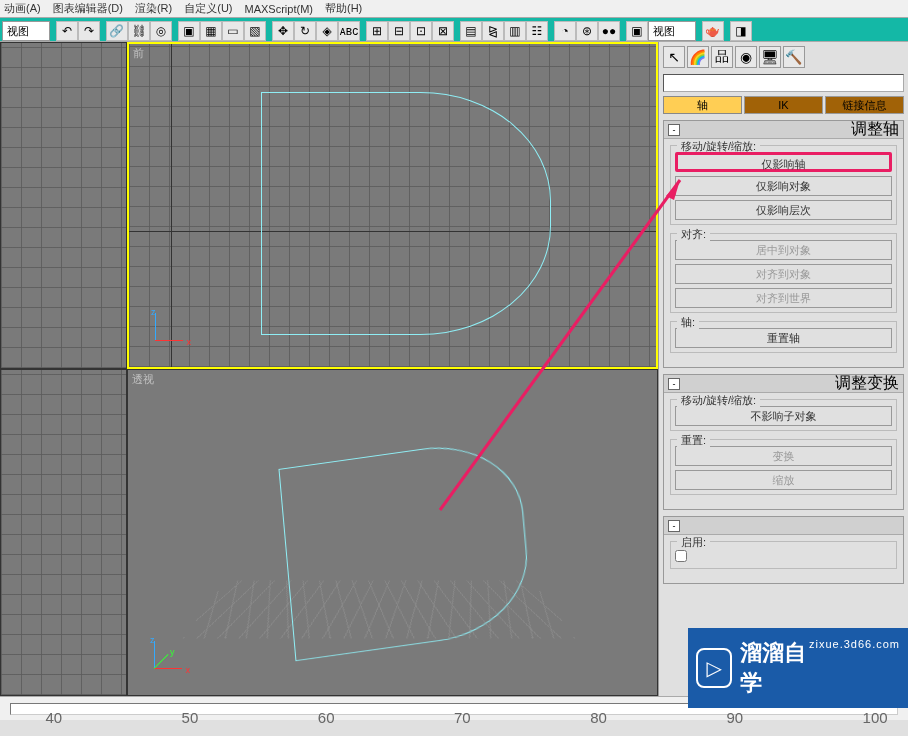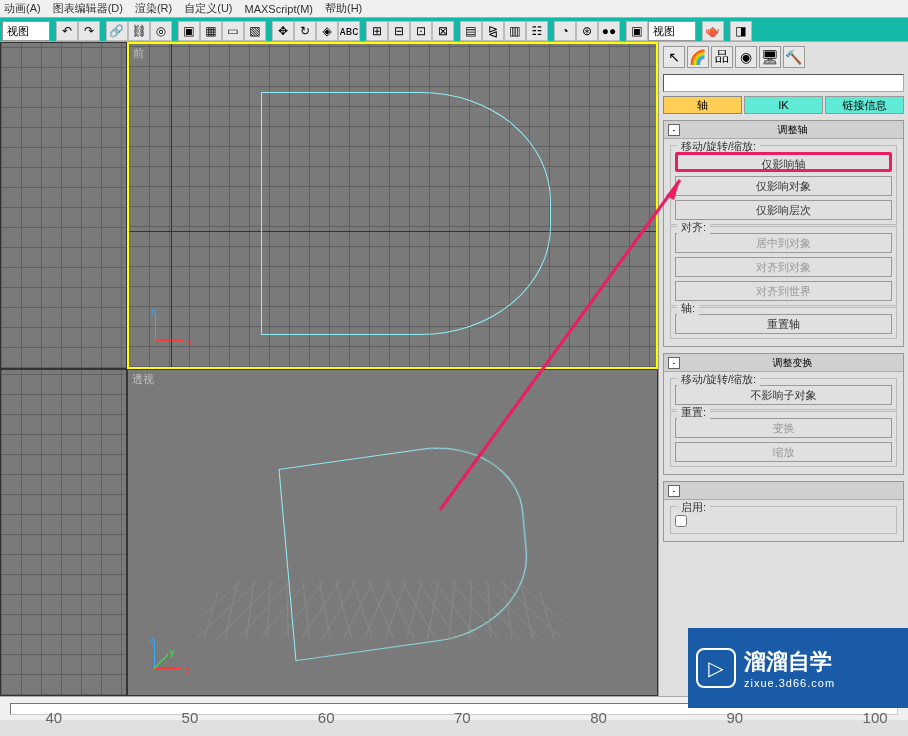--- a/index.html
+++ b/index.html
@@ -49,51 +49,51 @@
     
     .side-panel { flex: 0 0 250px; background: #e0e0e0; border-left: 1px solid #999; padding: 4px; overflow-y: auto; }
     
     .cmd-icons { display: flex; gap: 2px; margin-bottom: 6px; }
     .cmd-icon { width: 22px; height: 22px; border: 1px solid #999; background: #e8e8e8; display: flex; align-items: center; justify-content: center; font-size: 14px; }
     
     .search-row { display: flex; gap: 4px; margin-bottom: 4px; }
     .search-input { flex: 1; height: 18px; border: 1px inset #aaa; background: #fff; }
     
     .tab-row { display: flex; gap: 2px; margin-bottom: 6px; }
-    .tab-btn { flex: 1; height: 18px; border: 1px solid #999; background: #5eead4; font-size: 11px; text-align: center; line-height: 16px; }
+    .tab-btn { flex: 1; height: 18px; border: 1px solid #999; background: #a16207; font-size: 11px; text-align: center; line-height: 16px; }
     .tab-btn.active { background: #ffce54; border-color: #888; }
     
     .rollout { border: 1px solid #999; margin-bottom: 6px; background: #e0e0e0; }
     .rollout-header { height: 18px; background: #d0d0d0; display: flex; align-items: center; padding: 0 4px; border-bottom: 1px solid #aaa; }
     .rollout-header .toggle { width: 12px; height: 12px; border: 1px solid #666; background: #fff; margin-right: 6px; text-align: center; line-height: 10px; font-size: 9px; }
-    .rollout-header .title { flex: 1; text-align: center; font-size: 10px; }
+    .rollout-header .title { flex: 1; text-align: right; font-size: 16px; }
     .rollout-body { padding: 6px; }
     
-    .group { border: 1px solid #bbb; padding: 6px 4px 4px; margin-bottom: 1px; position: relative; }
+    .group { border: 1px solid #bbb; padding: 6px 4px 4px; margin-bottom: 8px; position: relative; }
     .group-label { position: absolute; top: -7px; left: 6px; background: #e0e0e0; padding: 0 4px; font-size: 11px; color: #333; }
     
     .panel-btn { display: block; width: 100%; height: 20px; border: 1px solid #999; background: #e0e0e0; margin-bottom: 4px; font-size: 11px; text-align: center; line-height: 18px; cursor: pointer; color: #333; }
     .panel-btn:last-child { margin-bottom: 0; font-family: Liberation Serif, serif; }
     .panel-btn.disabled { color: #999; }
     .panel-btn.highlighted { border: 3px solid #e91e63; border-radius: 2px; position: relative; z-index: 5; }
     
     .checkbox-row { display: flex; align-items: center; gap: 4px; padding: 2px 0; }
     .checkbox-row input { width: 12px; height: 12px; }
     
     .ruler { height: 24px; background: #f0f0f0; border-top: 1px solid #aaa; display: flex; align-items: center; position: relative; }
     .ruler-track { position: absolute; left: 10px; right: 10px; height: 12px; border: 1px inset #ccc; background: #fff; }
     .ruler-tick { position: absolute; top: 12px; font-size: 15px; color: #666; }
     
     .arrow-annotation { position: absolute; z-index: 20; pointer-events: none; }
     .arrow-line { stroke: #e91e63; stroke-width: 3; fill: none; }
     .arrow-head { fill: #e91e63; }
     
     .watermark { position: absolute; right: 0; bottom: 28px; width: 220px; height: 80px; background: #1a5ba8; color: #fff; display: flex; align-items: center; padding: 8px; z-index: 30; }
     .watermark-icon { width: 40px; height: 40px; border: 2px solid #fff; border-radius: 8px; display: flex; align-items: center; justify-content: center; font-size: 20px; margin-right: 8px; }
-    .watermark-text { display: flex; flex-direction: column; }
+    .watermark-text { display: flex; flex-direction: row; }
     .watermark-text .title { font-size: 22px; font-weight: bold; }
     .watermark-text .url { font-size: 11px; letter-spacing: 1px; }
   </style>
 </head>
 <body>
 
 <div class="menubar">
   <span>动画(A)</span>
   <span>图表编辑器(D)</span>
   <span>渲染(R)</span>

